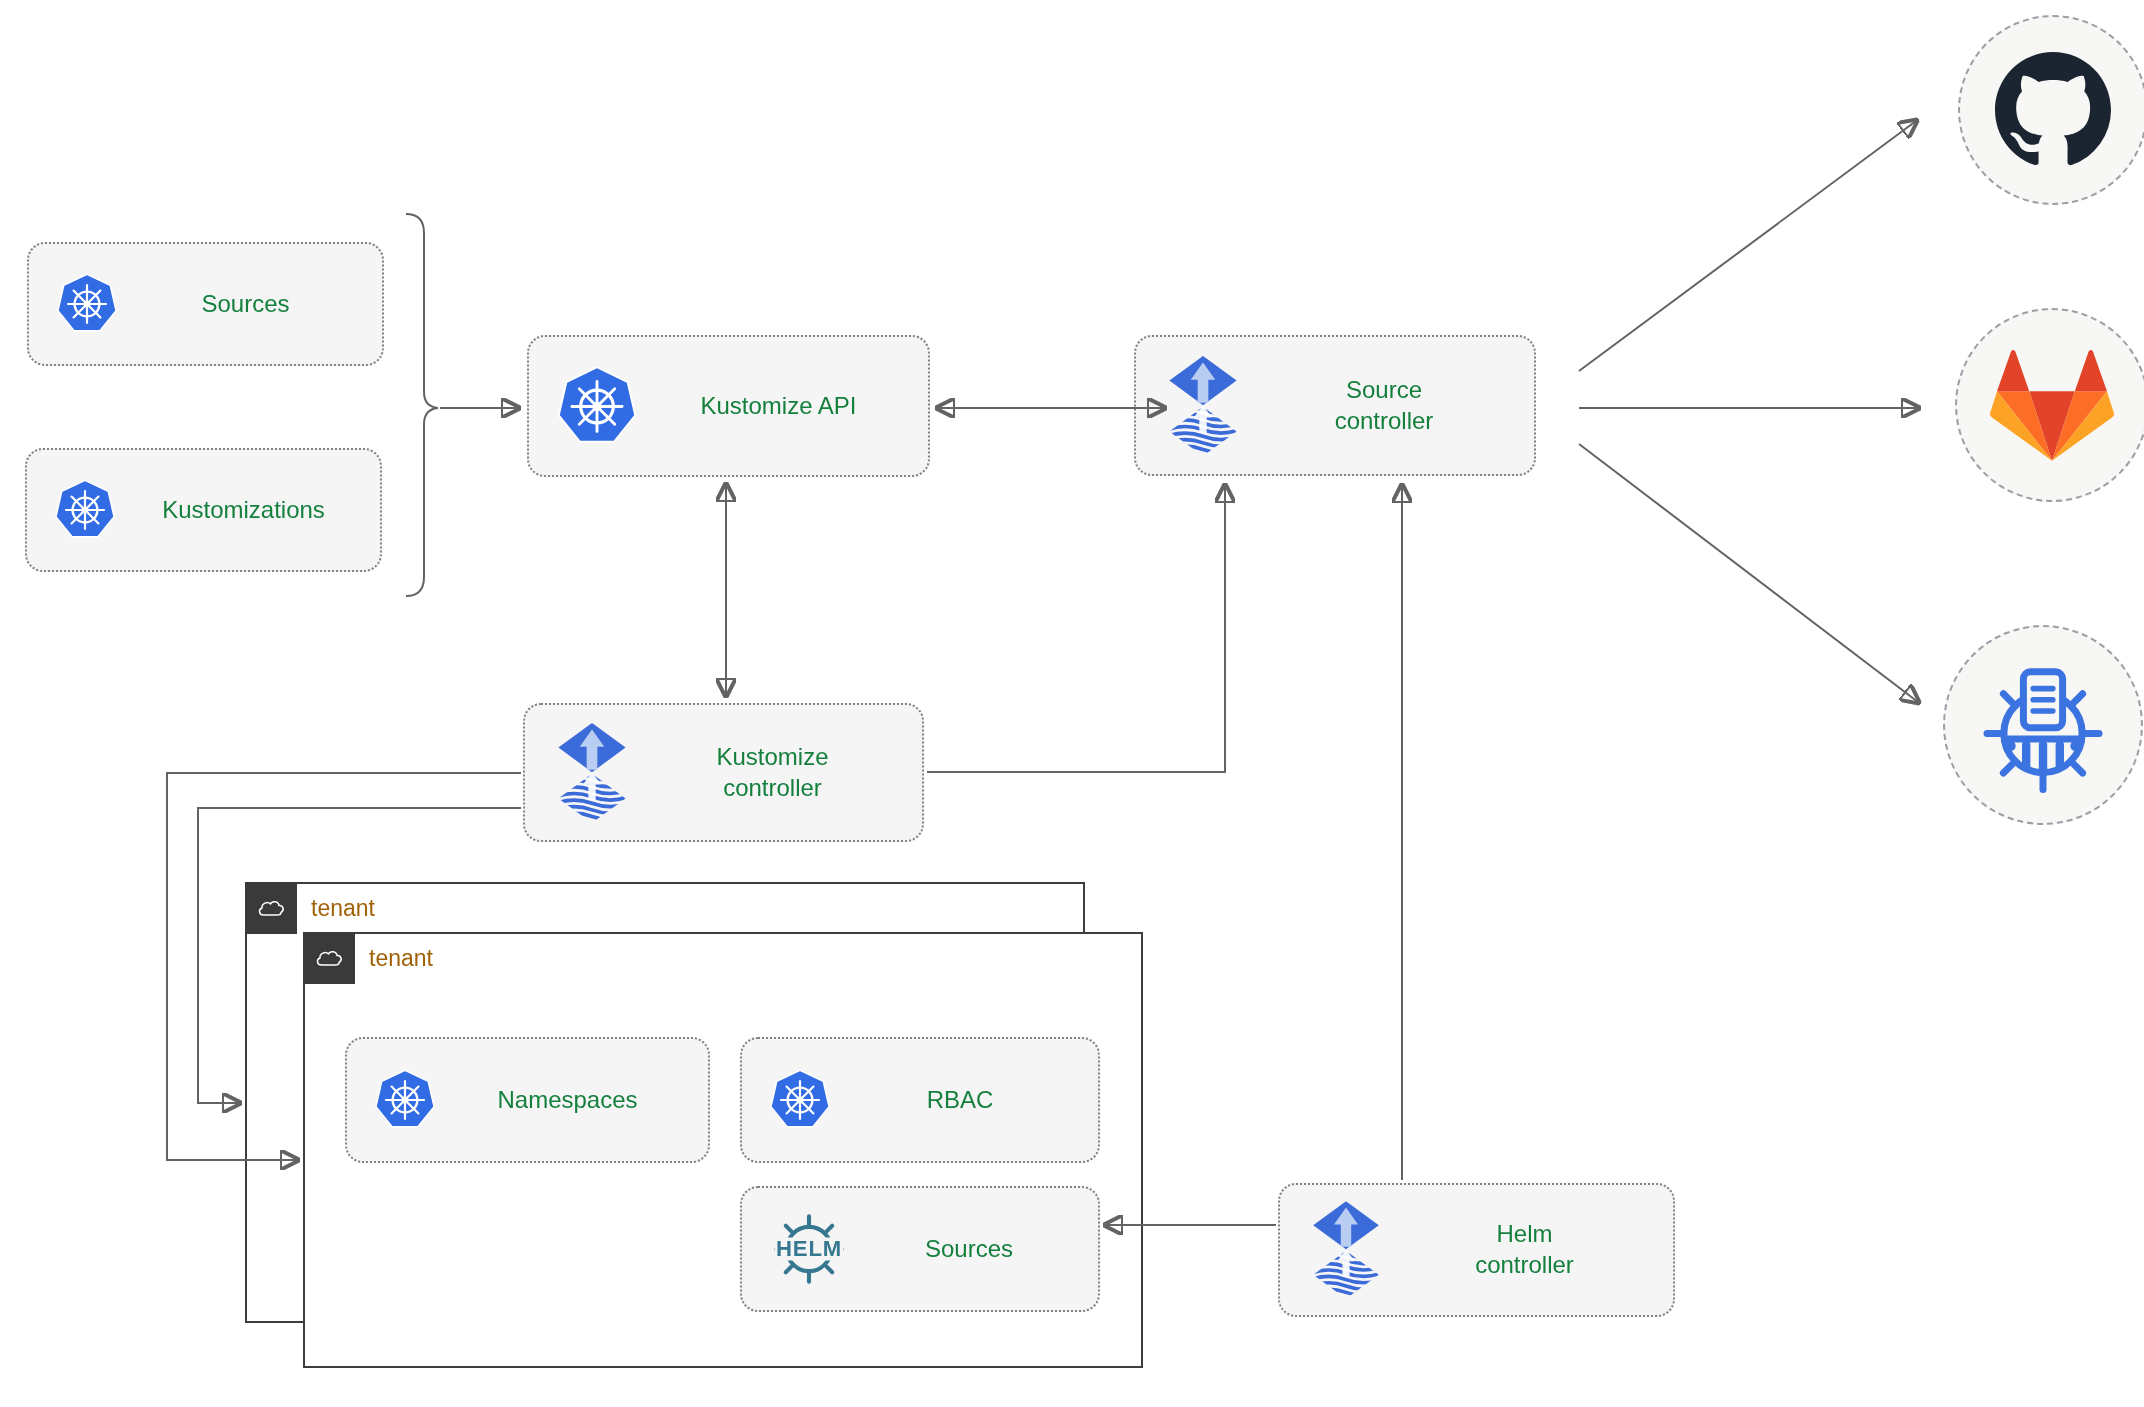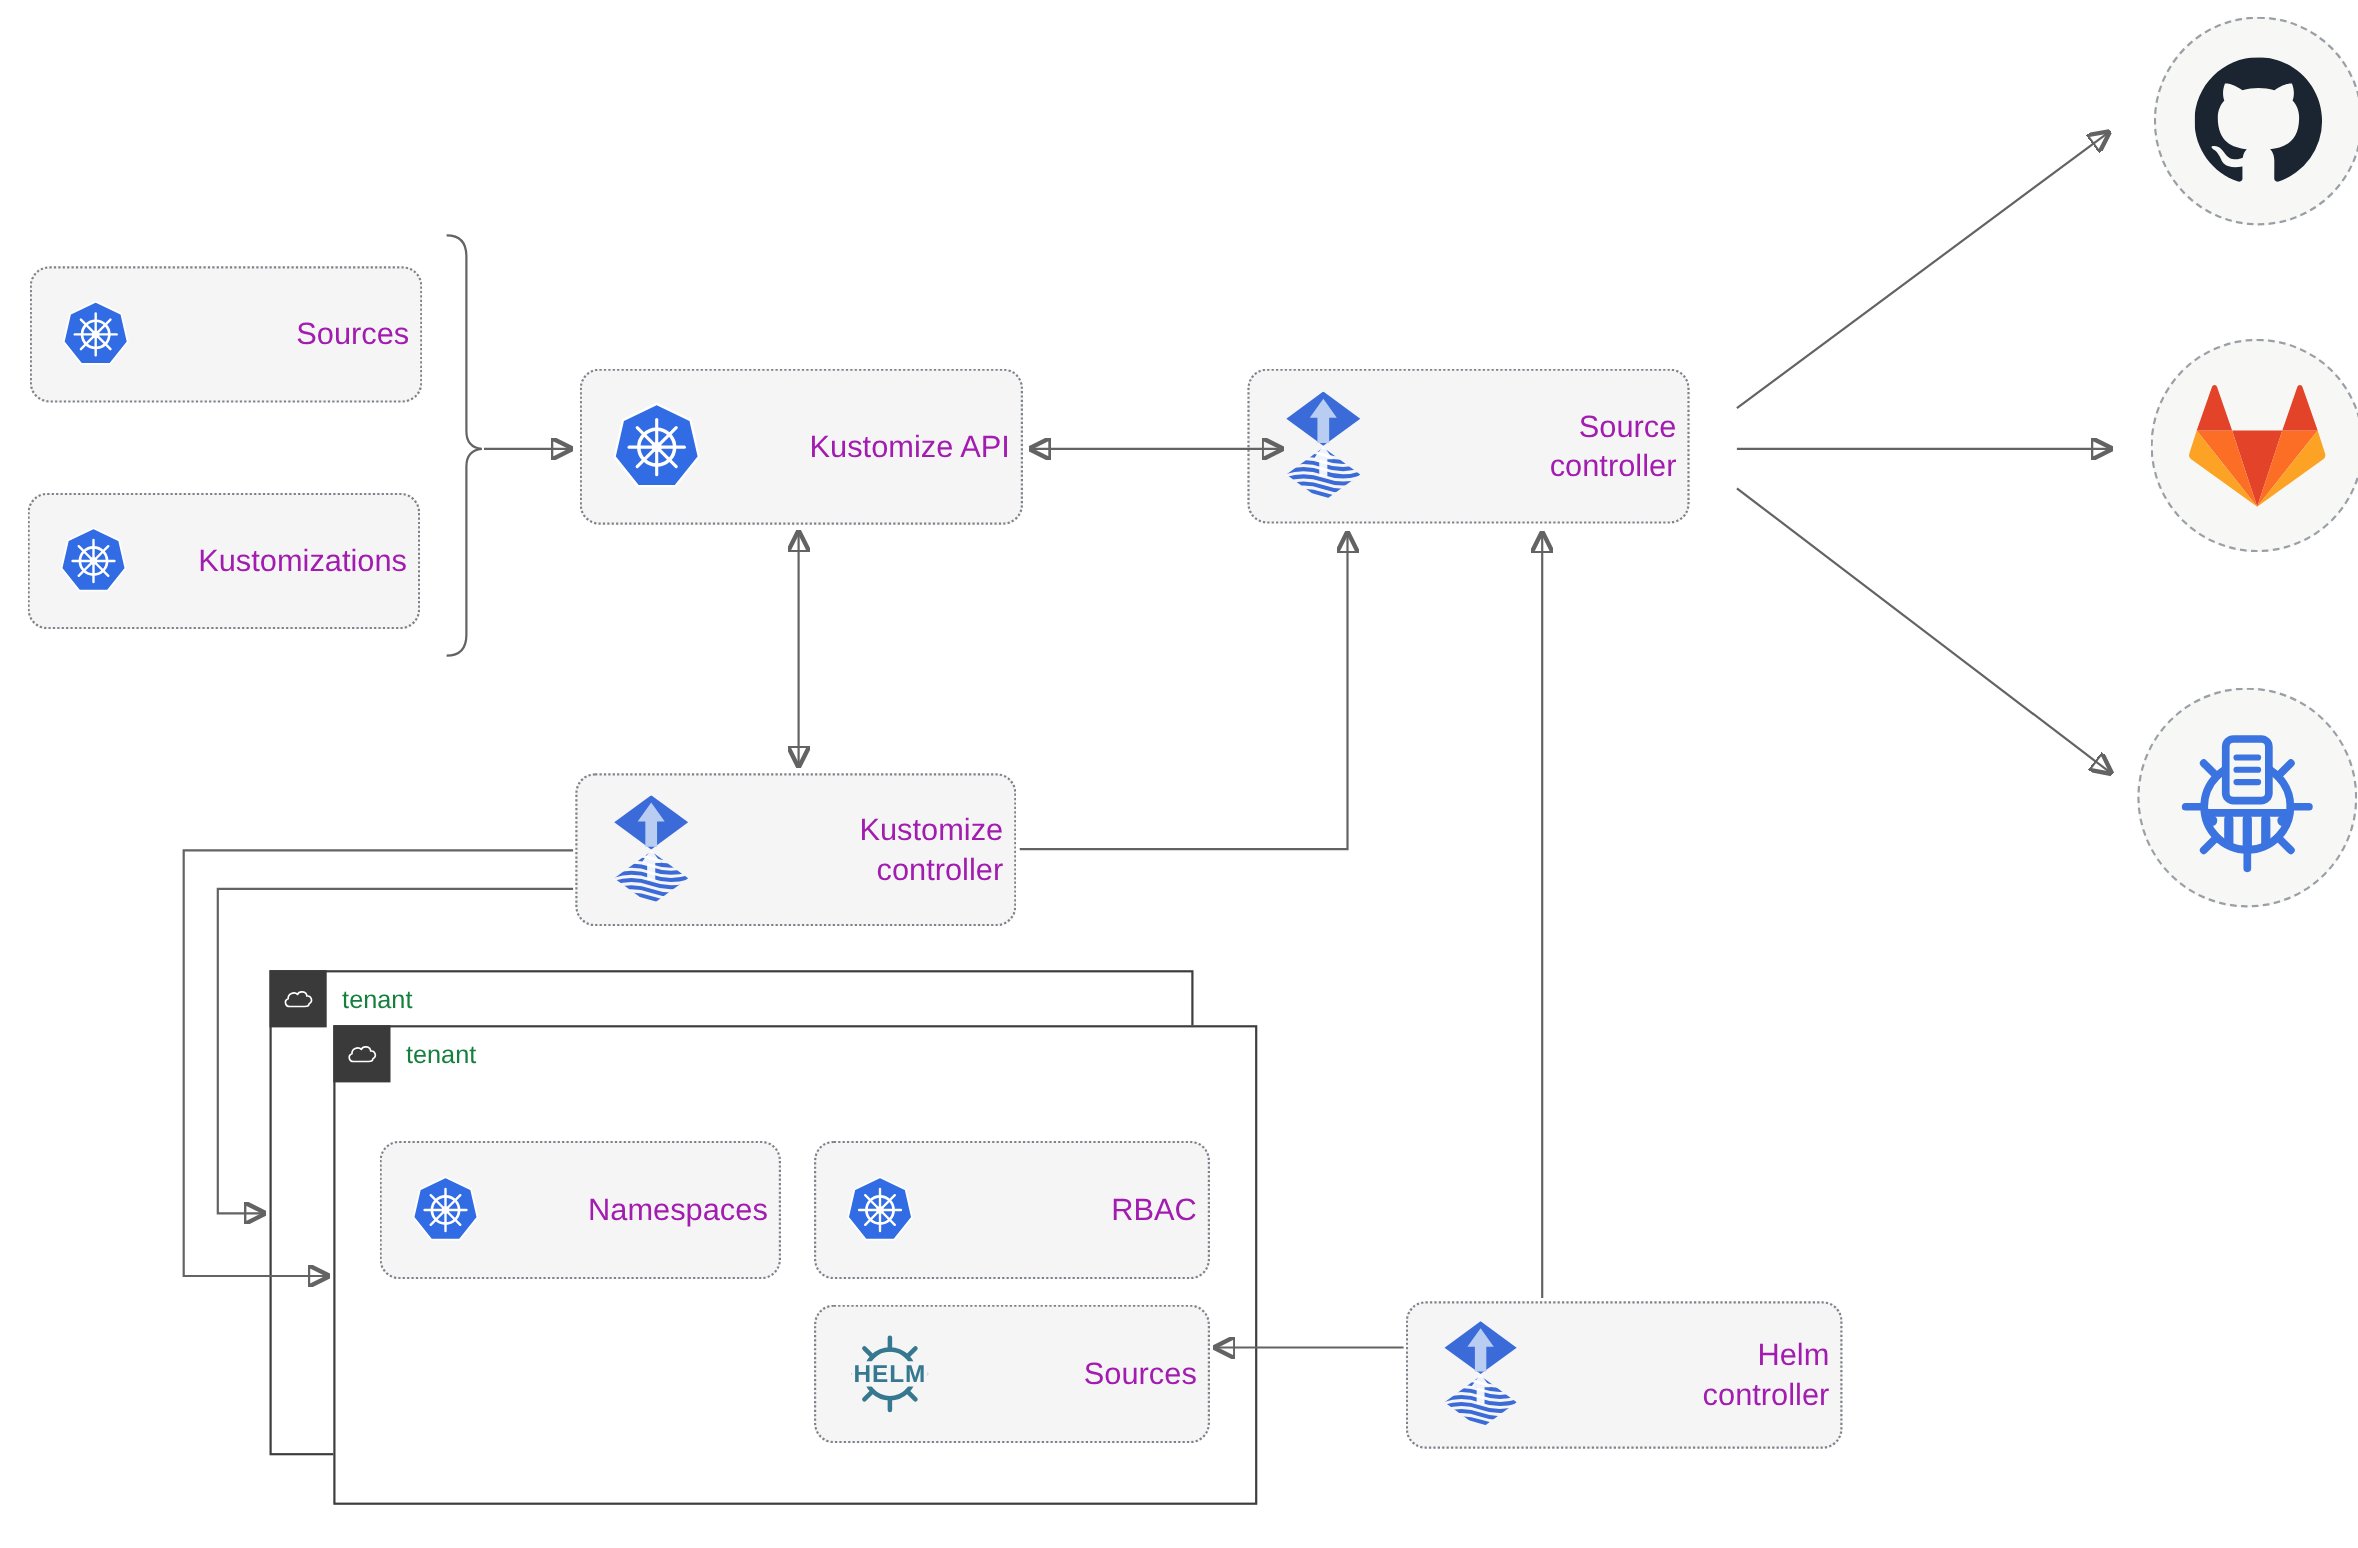--- a/index.html
+++ b/index.html
@@ -3,29 +3,29 @@
 <meta charset="utf-8">
 <style>
   html,body{margin:0;padding:0;background:#ffffff;}
   .canvas{position:relative;width:2144px;height:1407px;background:#ffffff;
           font-family:"Liberation Sans",sans-serif;overflow:hidden;}
 
   
   .node{position:absolute;display:flex;align-items:center;background:#f5f5f6;
         border:2px dotted #7c8288;border-radius:18px;box-sizing:border-box;z-index:3;}
   .node .icon{flex:none;margin-left:26px;display:block;}
-  .node .label{flex:1;text-align:right;font-size:28px;color:#a21caf;
+  .node .label{flex:1;text-align:center;font-size:24px;color:#15803d;
                white-space:pre-line;line-height:1.28;padding-right:10px;}
 
   
   .tenant{position:absolute;background:#ffffff;border:2px solid #3d3d3d;box-sizing:border-box;}
   .tenant .hdr{position:absolute;top:-2px;left:-2px;width:52px;height:52px;background:#3a3a3a;
                display:flex;align-items:center;justify-content:center;}
   .tenant .tlabel{position:absolute;top:-2px;left:64px;height:52px;line-height:52px;
-                  font-size:23px;color:#15803d;}
+                  font-size:23px;color:#a16207;}
 
   
   .circle{position:absolute;border-radius:50%;border:2px dashed #999fa5;background:#f7f8f5;
           display:flex;align-items:center;justify-content:center;box-sizing:border-box;z-index:3;}
 
   svg.wires{position:absolute;left:0;top:0;z-index:4;pointer-events:none;}
   .wires path,.wires line{stroke:#636363;stroke-width:2;fill:none;}
   .z1{z-index:1}.z2{z-index:2}
 </style>
 </head>

